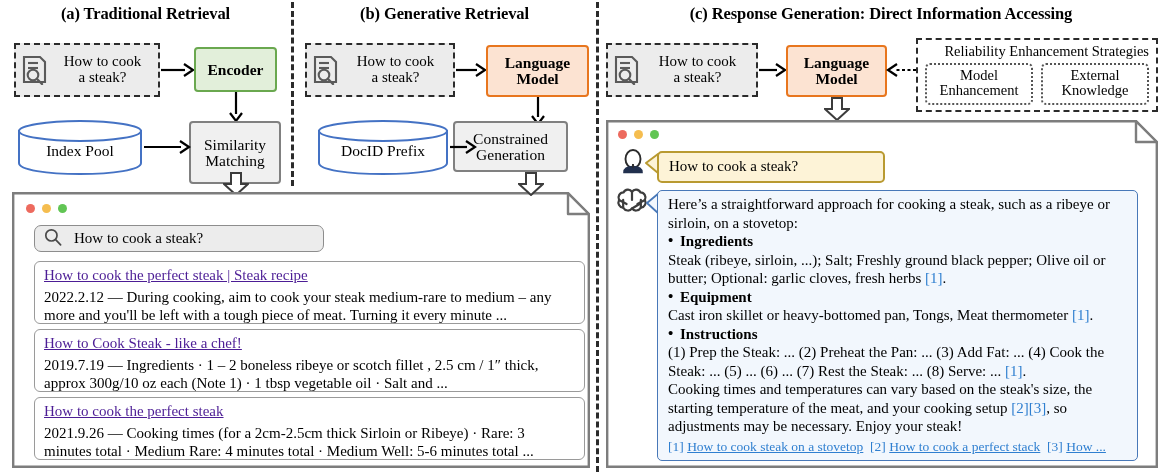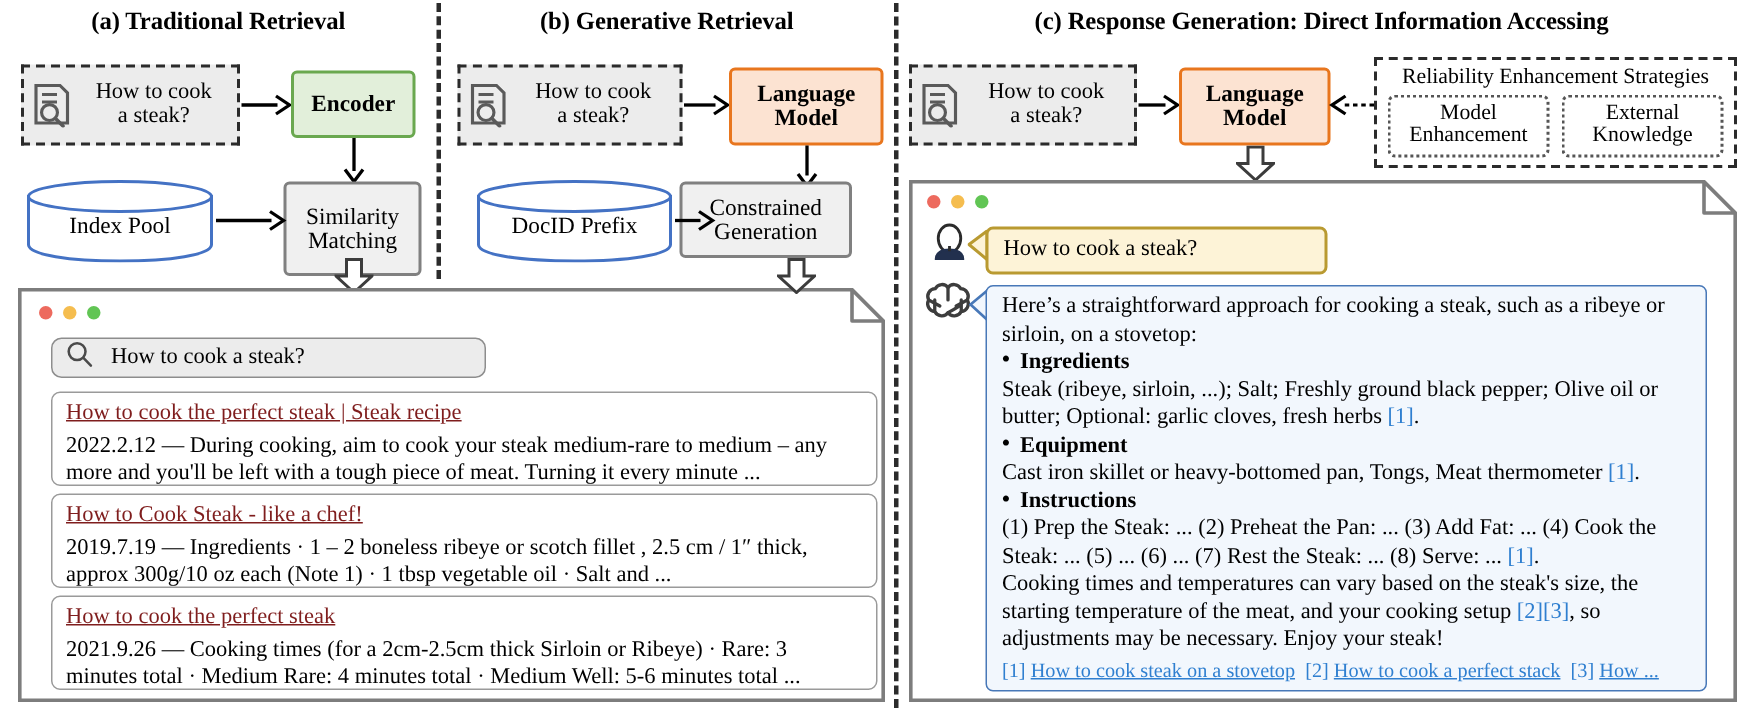--- a/index.html
+++ b/index.html
@@ -77,21 +77,21 @@
   .block-arrow { position:absolute; }
 
   
   #strategies-panel {
     position:absolute;
     border:2.5px dashed #2b2b2b;
     background:#ffffff;
     padding:3px 7px 5px 7px;
   }
   #strategies-title {
-    text-align:center; font-size:14.5px; line-height:1.15; white-space:nowrap;
+    text-align:right; font-size:14.5px; line-height:1.15; white-space:nowrap;
   }
   .strategy-row { display:flex; gap:8px; margin-top:3px; }
   .strategy-box {
     flex:1;
     border:2px dotted #555;
     border-radius:5px;
     text-align:center;
     font-size:14.5px;
     line-height:1.08;
     padding:3px 2px 4px 2px;
@@ -129,21 +129,21 @@
   
   .result-card {
     position:absolute;
     left:22px; width:551px;
     border:1.5px solid #9a9a9a;
     border-radius:6px;
     background:#fff;
     padding:4px 9px 5px 9px;
   }
   .result-title {
-    color:#7f1d1d;
+    color:#4c1d95;
     text-decoration:underline;
     font-size:15px;
     line-height:1.24;
     display:block;
   }
   .result-snippet {
     font-size:15px;
     line-height:1.22;
     margin-top:3px;
   }

